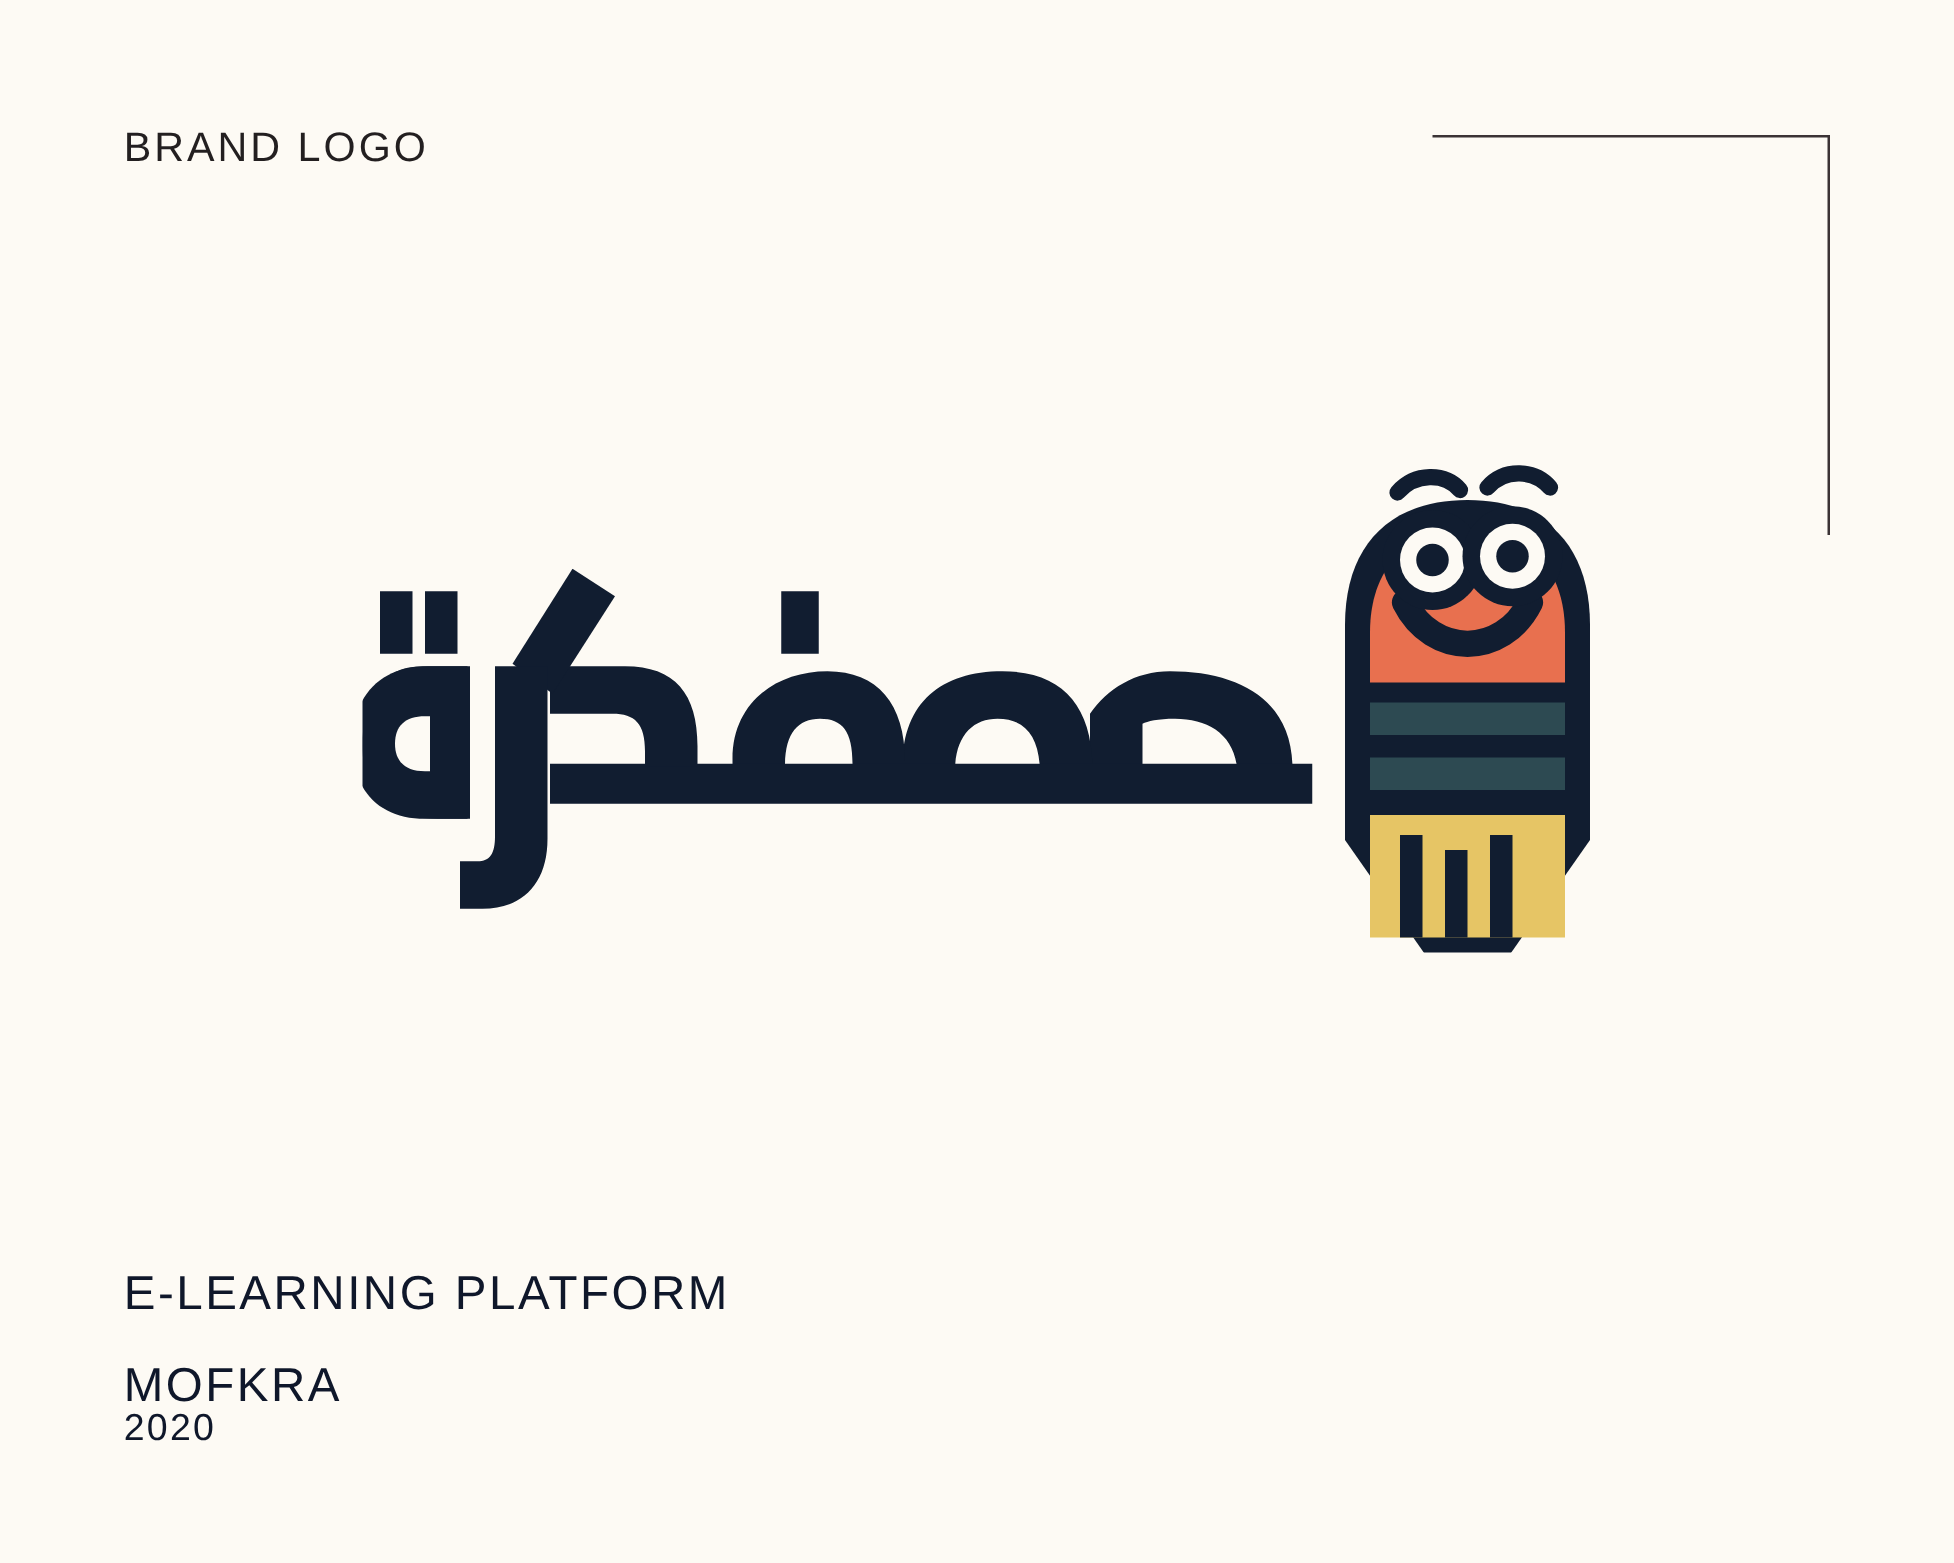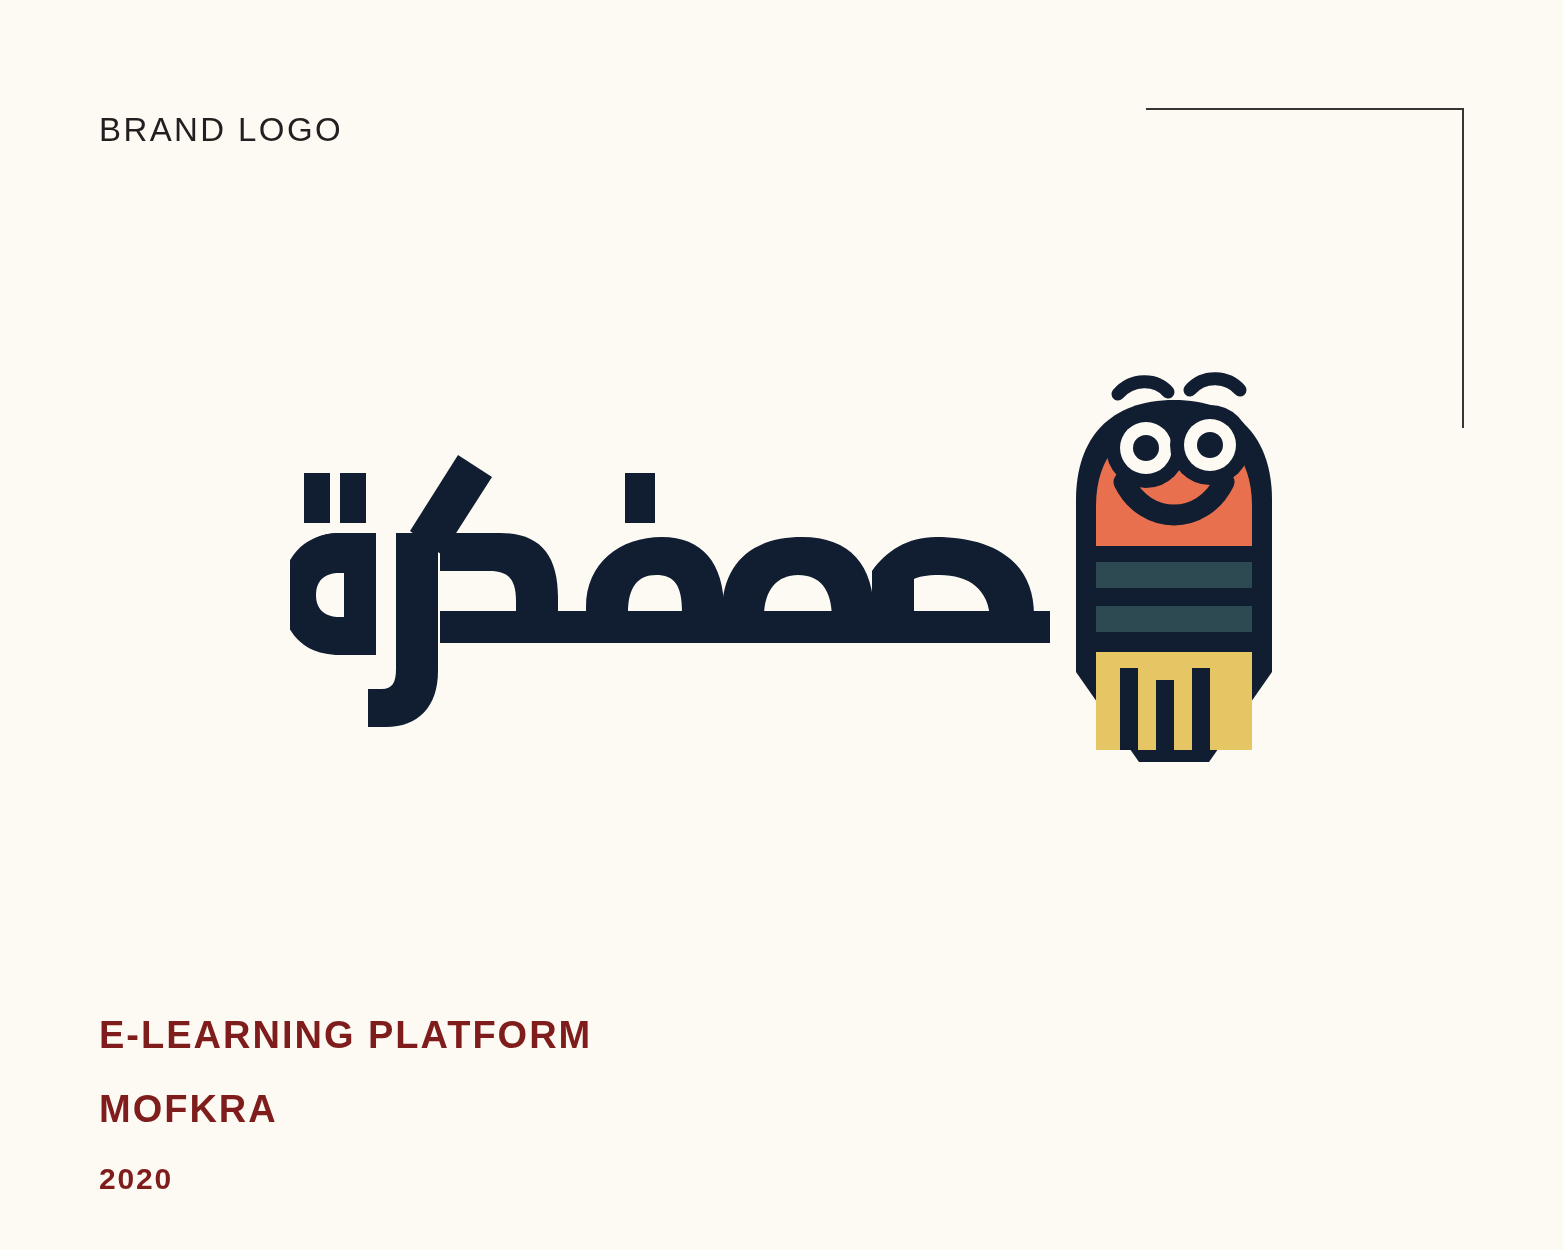--- a/index.html
+++ b/index.html
@@ -19,21 +19,21 @@
   .page {
     position: absolute;
     inset: 0;
     background: #FDFAF4;
   }
 
   
   .brand-label {
     position: absolute;
     left: 99px;
-    top: 113px;
+    top: 101px;
     font-family: "Liberation Sans", sans-serif;
     font-size: 33px;
     font-weight: 300;
     letter-spacing: 2.4px;
     color: #231F20;
     white-space: nowrap;
     line-height: 1;
   }
 
   
@@ -99,34 +99,33 @@
 
   
   .caption-block {
     position: absolute;
     left: 99px;
     top: 1016px;
     color: #231F20;
   }
   .caption-line {
     font-family: "Liberation Sans", sans-serif;
-    font-weight: 700;
-    color: #7f1d1d;
+    font-weight: 400;
+    color: #0f172a;
     white-space: nowrap;
     line-height: 1;
   }
   .caption-line.platform {
     font-size: 38px;
     letter-spacing: 2.0px;
     margin-bottom: 36px;
   }
   .caption-line.name {
     font-size: 38px;
     letter-spacing: 2.0px;
-    margin-bottom: 36px;
   }
   .caption-line.year {
     font-size: 30px;
     letter-spacing: 1.8px;
   }
 </style>
 </head>
 <body>
 
 <div class="page">

